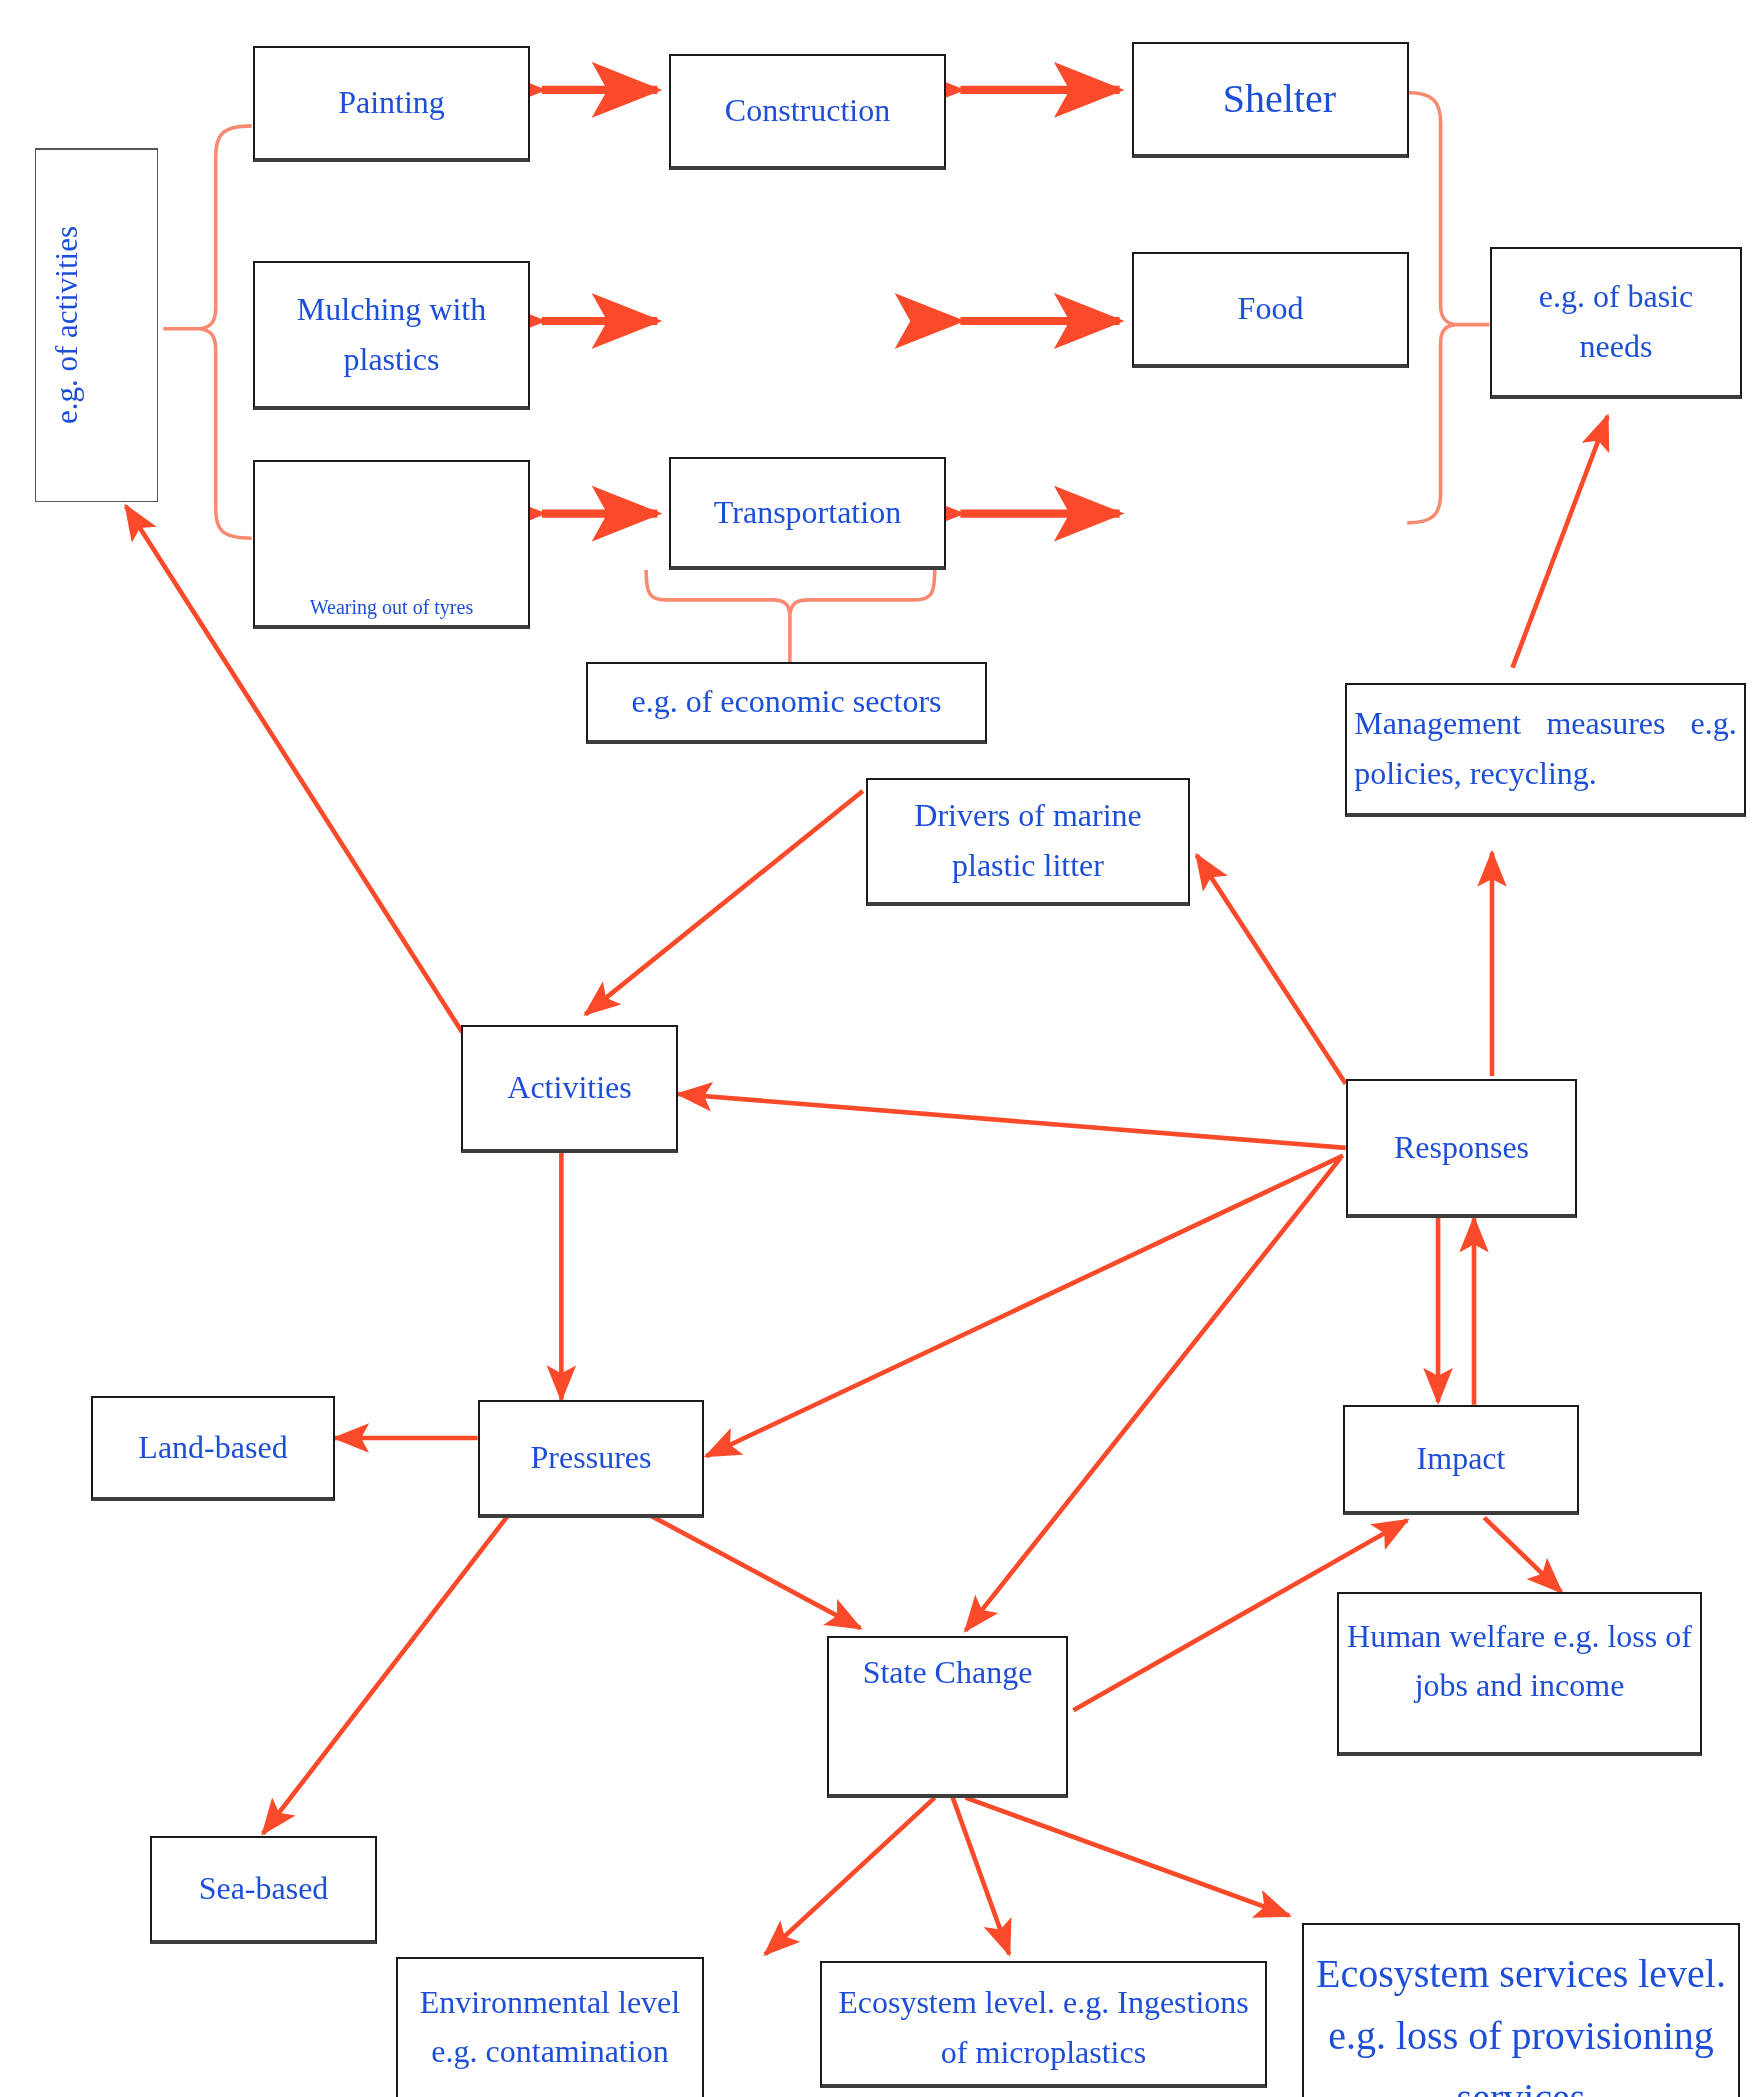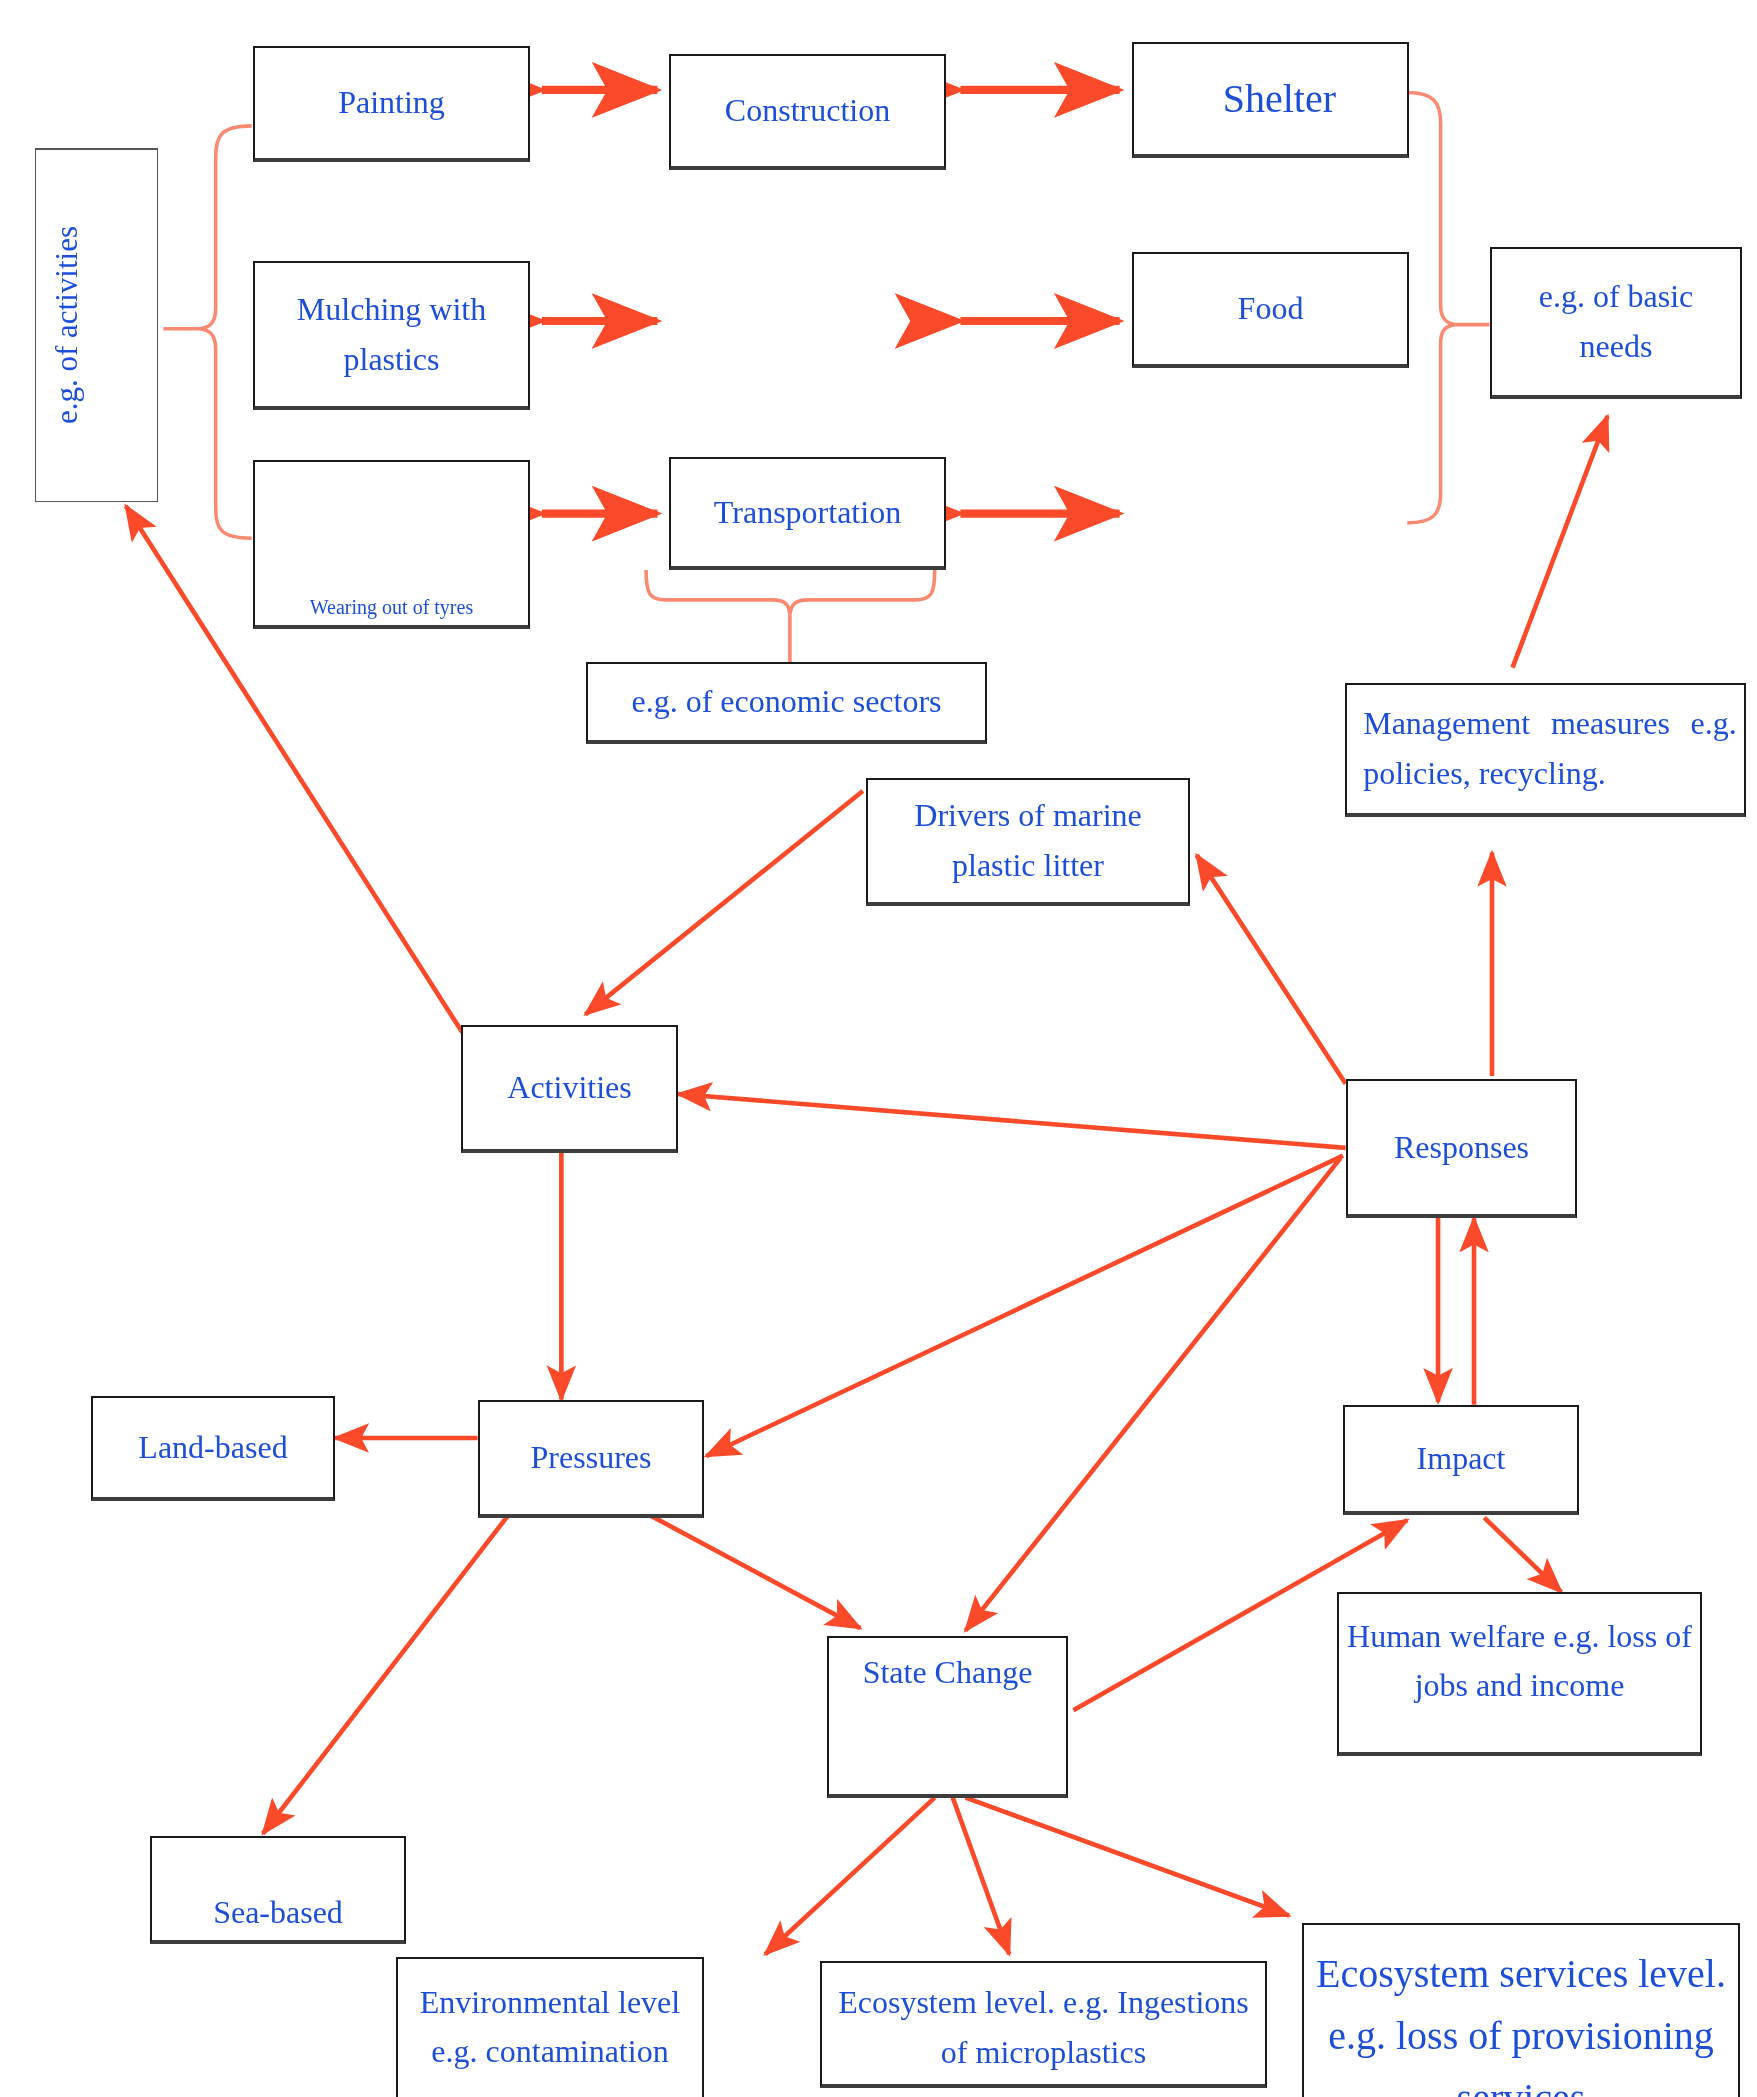--- a/index.html
+++ b/index.html
@@ -32,21 +32,21 @@
     padding: 2.1px 7.2px;
   }
   .node.thin {
     border: 1.5px solid #555;
     border-bottom-width: 2.6px;
   }
   .node .txt {
     display: block;
     width: 100%;
   }
-  .node.just .txt { text-align: justify; text-align-last: left; margin-left: 9px; }
+  .node.just .txt { text-align: justify; text-align-last: left; }
   .vert {
     writing-mode: vertical-rl;
     transform: rotate(180deg);
   }
   svg.links {
     position: absolute;
     left: 0; top: 0;
     width: 1757px;
     height: 2097px;
     z-index: 2;
@@ -211,21 +211,21 @@
   </div>
 
   <div class="node" style="left:478px; top:1400px; width:226px; height:118px; font-size:32px;">
     <span class="txt">Pressures</span>
   </div>
 
   <div class="node" style="left:91px; top:1396px; width:244px; height:105px; font-size:32px;">
     <span class="txt">Land-based</span>
   </div>
 
-  <div class="node" style="left:150px; top:1836px; width:256px; height:108px; font-size:32px;align-items:flex-end;">
+  <div class="node" style="left:150px; top:1836px; width:227px; height:108px; font-size:32px;">
     <span class="txt">Sea-based</span>
   </div>
 
   <div class="node" style="left:1343px; top:1405px; width:236px; height:110px; font-size:32px;">
     <span class="txt">Impact</span>
   </div>
 
   <div class="node" style="left:827px; top:1636px; width:241px; height:162px; font-size:32px; align-items:flex-start; padding-top:10px;">
     <span class="txt">State Change</span>
   </div>

